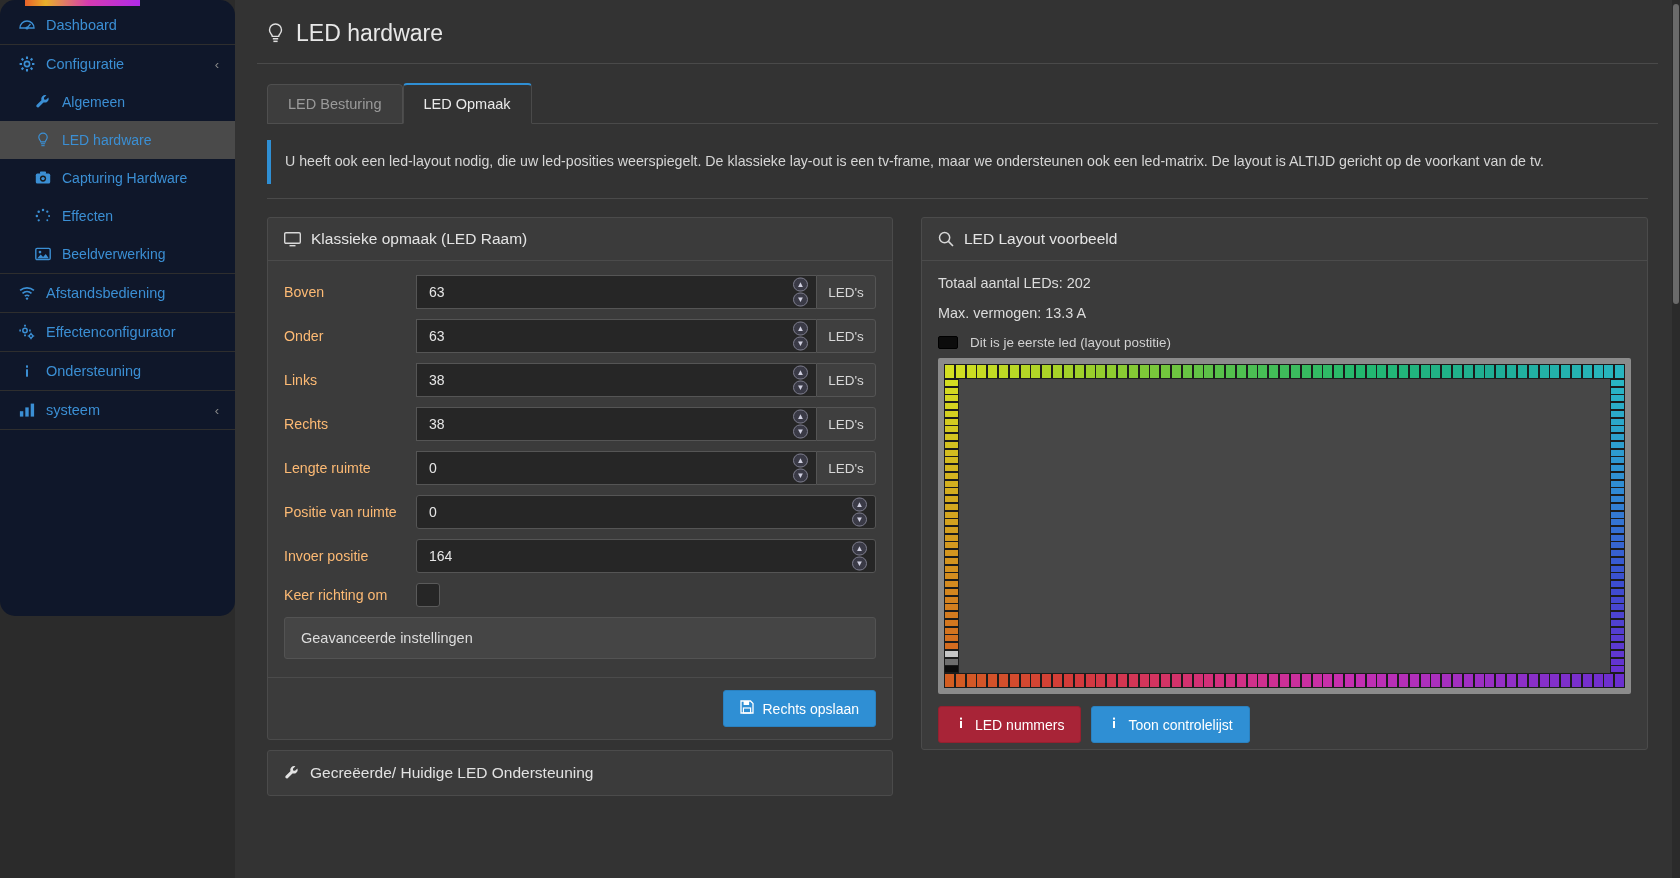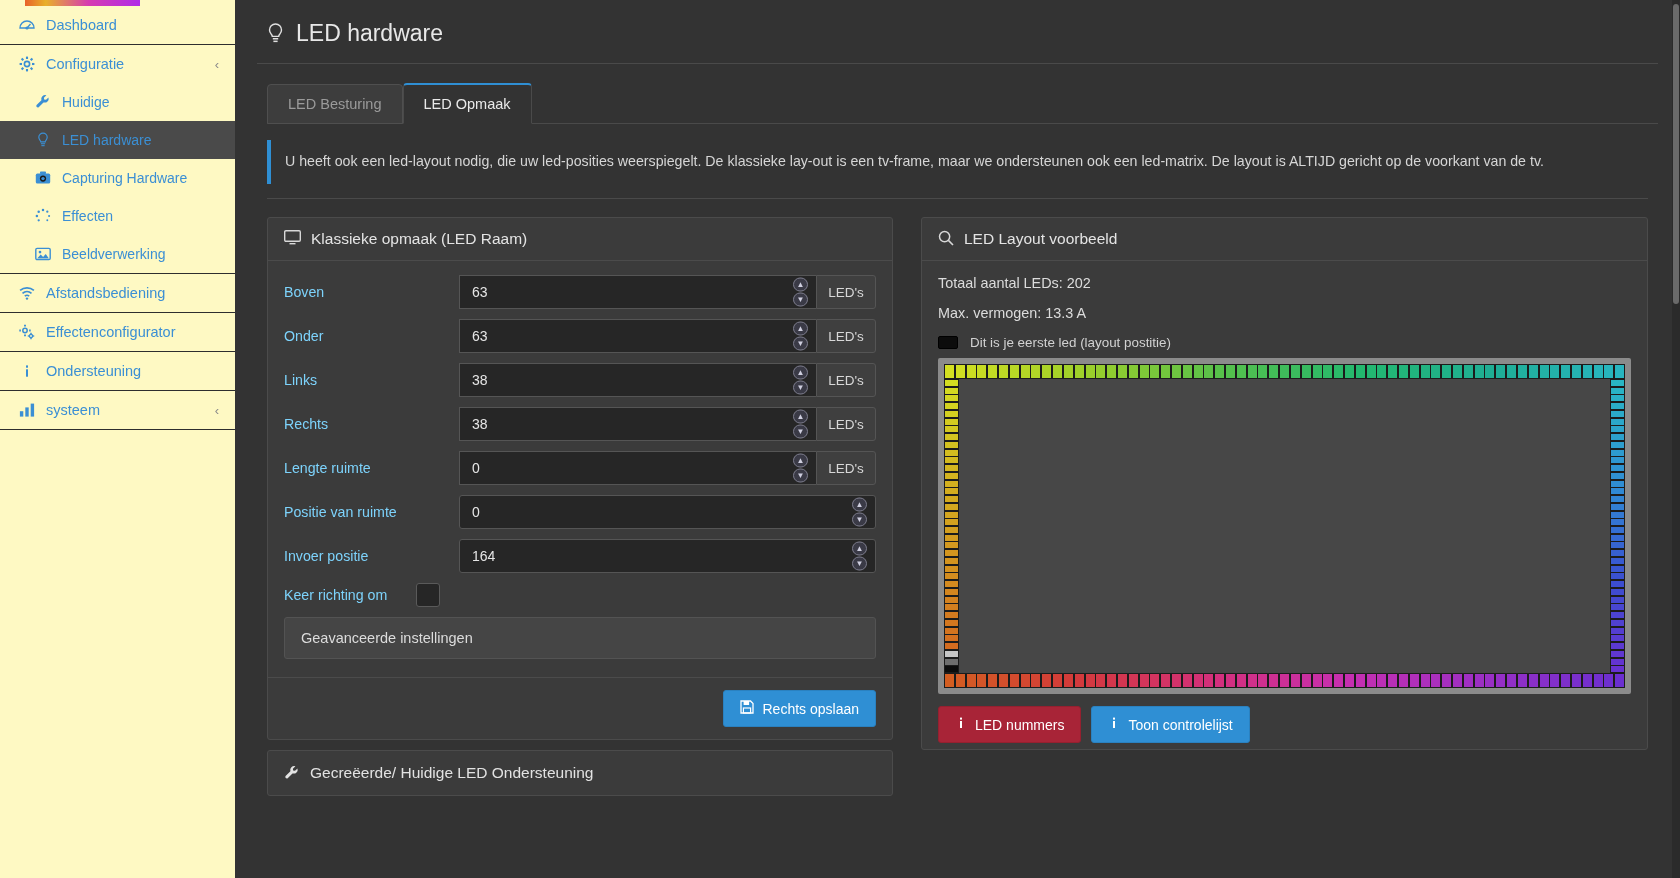--- a/index.html
+++ b/index.html
@@ -7,24 +7,25 @@
     margin: 0; padding: 0;
     width: 1680px; height: 878px;
     overflow: hidden;
     background: #2b2b2b;
     font-family: "Liberation Sans", sans-serif;
   }
   body { display: flex; }
 
   
   #sidebar {
-    width: 235px; min-width: 235px; height: 878px;
-    background: #fef9c3;
+    width: 235px; min-width: 235px; height: 616px;
+    background: #0f172a;
     overflow: hidden;
     position: relative;
+    border-radius: 15px;
   }
   .brand-bar {
     height: 6px; width: 115px; margin-left: 25px;
     background: linear-gradient(90deg,#e8622a 0%,#e8b02a 18%,#d63bb0 55%,#b02ae8 100%);
   }
   .nav-group { border-bottom: 1px solid #2e2e2e; }
   .nav-item {
     display: flex; align-items: center;
     padding: 11px 14px 11px 16px;
     color: #3b8fd4; font-size: 14.5px;
@@ -96,35 +97,35 @@
   .col-left { width: 626px; min-width: 626px; }
   .col-right { flex: 1; }
 
   .card {
     background: #3b3b3b;
     border: 1px solid #4b4b4b;
     border-radius: 3px;
     margin-bottom: 10px;
   }
   .card-head {
-    display: flex; align-items: flex-start;
+    display: flex; align-items: center;
     padding: 12px 16px;
     color: #e4e4e4; font-size: 15.5px;
     border-bottom: 1px solid #4b4b4b;
   }
   .card-head .chico { margin-right: 10px; display: inline-flex; }
   .card-body { padding: 14px 16px 6px 16px; }
 
   
   .frow { display: flex; align-items: center; margin-bottom: 10px; }
   .flabel {
     width: 132px; min-width: 132px;
-    color: #7dd3fc; font-size: 14.2px;
-  }
-  .fctrl { display: flex; flex: 1; margin-left: 43px; }
+    color: #fdba74; font-size: 14.2px;
+  }
+  .fctrl { display: flex; flex: 1; }
   .inp {
     flex: 1; position: relative;
     background: #262626;
     border: 1px solid #555;
     border-right: none;
     height: 34px; display: flex; align-items: center;
     padding-left: 12px;
     color: #e6e6e6; font-size: 14px;
   }
   .inp.solo { border-right: 1px solid #555; border-radius: 3px; }
@@ -265,21 +266,21 @@
           </span>
           <span>Configuratie</span>
           <span class="caret-right">‹</span>
         </div>
         <div class="nav-item sub">
           <span class="nicon">
             <svg width="16" height="16" viewBox="0 0 16 16">
               <path d="M11.4 1.3a4 4 0 0 0-5 5L1.6 11.1a1.5 1.5 0 0 0 2.1 2.1l4.8-4.8a4 4 0 0 0 5-5L11 5.8 9.1 5.6l-.2-1.9z" fill="#3b8fd4"></path>
             </svg>
           </span>
-          <span>Huidige</span>
+          <span>Algemeen</span>
         </div>
         <div class="nav-item sub active">
           <span class="nicon">
             <svg width="16" height="16" viewBox="0 0 16 16">
               <path d="M8 1.2C5.6 1.2 3.8 3 3.8 5.3c0 1.5.8 2.4 1.4 3.2.35.5.55.85.55 1.35h4.5c0-.5.2-.85.55-1.35.6-.8 1.4-1.7 1.4-3.2C12.2 3 10.4 1.2 8 1.2z" fill="none" stroke="#3b8fd4" stroke-width="1.2"></path>
               <rect x="5.9" y="11.2" width="4.2" height="1.1" fill="#3b8fd4"></rect>
               <rect x="6.4" y="13.1" width="3.2" height="1.1" fill="#3b8fd4"></rect>
             </svg>
           </span>
           <span>LED hardware</span>

